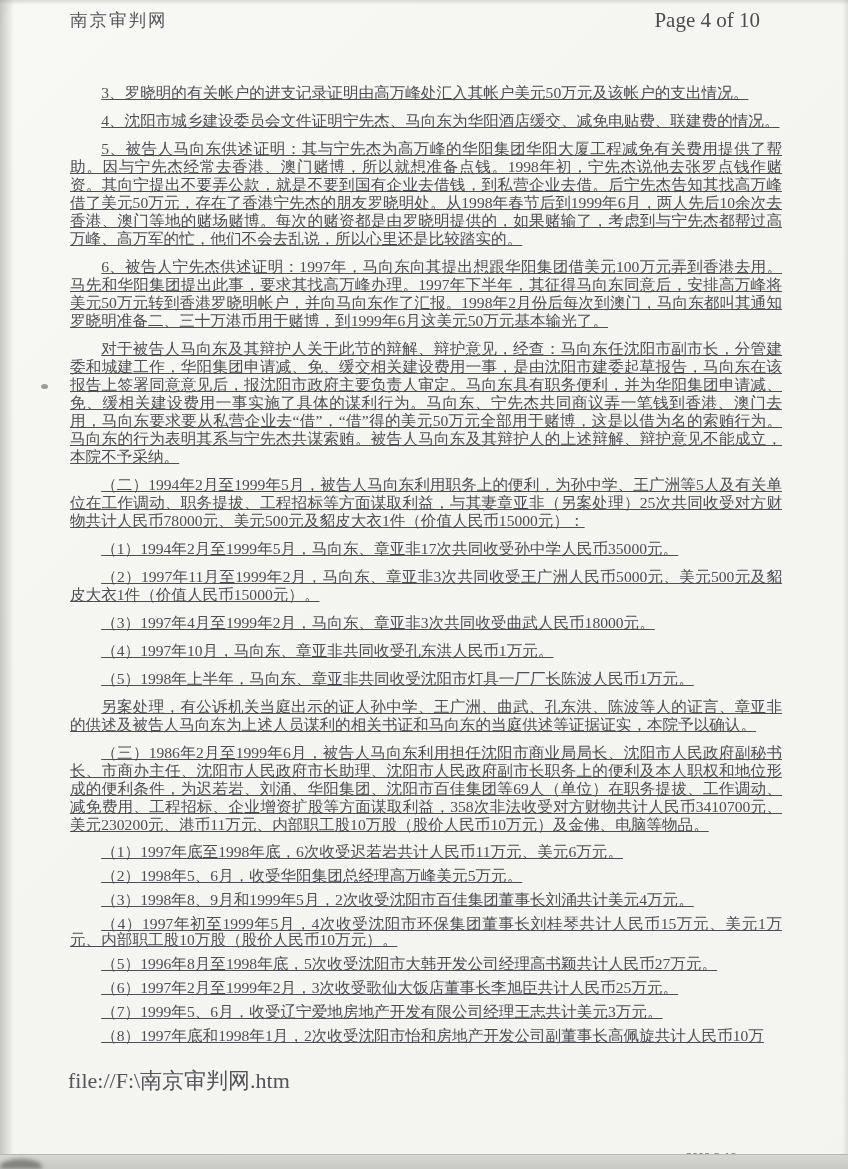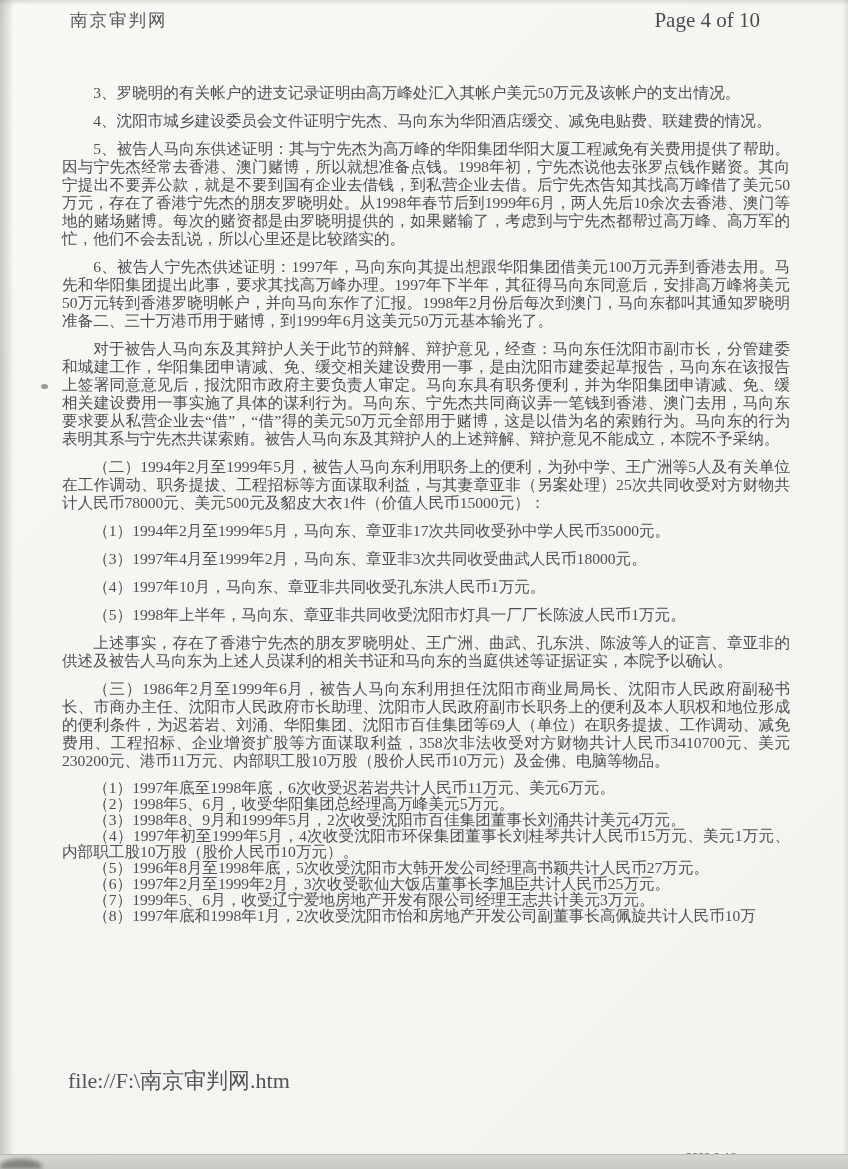--- a/index.html
+++ b/index.html
@@ -35,21 +35,21 @@
   .doc-header-right{
     position:absolute;right:88px;top:8px;
     font-size:21px;color:#4c4c50;
   }
 
   .doc-body{
     position:absolute;left:62px;top:84px;width:728px;
     font-size:15.6px;line-height:18px;color:#4e4e54;
     text-align:justify;
   }
-  .doc-body p{margin:0;text-indent:2em;}
+  .doc-body p{margin:8px;text-indent:2em;text-decoration:underline;}
   .doc-body p.para{margin-top:10px;}
   .doc-body p.first{margin-top:0;}
   .doc-body p.tight{margin-top:0;line-height:16px;}
   .doc-body p.tight-first{margin-top:10px;line-height:16px;}
 
   .doc-footer-left{
     position:absolute;left:68px;top:1066px;
     font-size:22px;color:#53535a;
   }
   .doc-footer-right{
@@ -72,24 +72,25 @@
   <div class="scan-speck"></div>
 
   <main class="doc-body">
     <p class="para first">3、罗晓明的有关帐户的进支记录证明由高万峰处汇入其帐户美元50万元及该帐户的支出情况。</p>
     <p class="para">4、沈阳市城乡建设委员会文件证明宁先杰、马向东为华阳酒店缓交、减免电贴费、联建费的情况。</p>
     <p class="para">5、被告人马向东供述证明：其与宁先杰为高万峰的华阳集团华阳大厦工程减免有关费用提供了帮助。因与宁先杰经常去香港、澳门赌博，所以就想准备点钱。1998年初，宁先杰说他去张罗点钱作赌资。其向宁提出不要弄公款，就是不要到国有企业去借钱，到私营企业去借。后宁先杰告知其找高万峰借了美元50万元，存在了香港宁先杰的朋友罗晓明处。从1998年春节后到1999年6月，两人先后10余次去香港、澳门等地的赌场赌博。每次的赌资都是由罗晓明提供的，如果赌输了，考虑到与宁先杰都帮过高万峰、高万军的忙，他们不会去乱说，所以心里还是比较踏实的。</p>
     <p class="para">6、被告人宁先杰供述证明：1997年，马向东向其提出想跟华阳集团借美元100万元弄到香港去用。马先和华阳集团提出此事，要求其找高万峰办理。1997年下半年，其征得马向东同意后，安排高万峰将美元50万元转到香港罗晓明帐户，并向马向东作了汇报。1998年2月份后每次到澳门，马向东都叫其通知罗晓明准备二、三十万港币用于赌博，到1999年6月这美元50万元基本输光了。</p>
     <p class="para">对于被告人马向东及其辩护人关于此节的辩解、辩护意见，经查：马向东任沈阳市副市长，分管建委和城建工作，华阳集团申请减、免、缓交相关建设费用一事，是由沈阳市建委起草报告，马向东在该报告上签署同意意见后，报沈阳市政府主要负责人审定。马向东具有职务便利，并为华阳集团申请减、免、缓相关建设费用一事实施了具体的谋利行为。马向东、宁先杰共同商议弄一笔钱到香港、澳门去用，马向东要求要从私营企业去“借”，“借”得的美元50万元全部用于赌博，这是以借为名的索贿行为。马向东的行为表明其系与宁先杰共谋索贿。被告人马向东及其辩护人的上述辩解、辩护意见不能成立，本院不予采纳。</p>
     <p class="para">（二）1994年2月至1999年5月，被告人马向东利用职务上的便利，为孙中学、王广洲等5人及有关单位在工作调动、职务提拔、工程招标等方面谋取利益，与其妻章亚非（另案处理）25次共同收受对方财物共计人民币78000元、美元500元及貂皮大衣1件（价值人民币15000元）：</p>
     <p class="para">（1）1994年2月至1999年5月，马向东、章亚非17次共同收受孙中学人民币35000元。</p>
+    <p class="para">（2）1997年11月至1999年2月，马向东、章亚非3次共同收受王广洲人民币5000元、美元500元及貂皮大衣1件（价值人民币15000元）。</p>
     <p class="para">（3）1997年4月至1999年2月，马向东、章亚非3次共同收受曲武人民币18000元。</p>
     <p class="para">（4）1997年10月，马向东、章亚非共同收受孔东洪人民币1万元。</p>
     <p class="para">（5）1998年上半年，马向东、章亚非共同收受沈阳市灯具一厂厂长陈波人民币1万元。</p>
-    <p class="para">上述事实，存在了香港宁先杰的朋友罗晓明处、王广洲、曲武、孔东洪、陈波等人的证言、章亚非的供述及被告人马向东为上述人员谋利的相关书证和马向东的当庭供述等证据证实，本院予以确认。</p>
+    <p class="para">另案处理，有公诉机关当庭出示的证人孙中学、王广洲、曲武、孔东洪、陈波等人的证言、章亚非的供述及被告人马向东为上述人员谋利的相关书证和马向东的当庭供述等证据证实，本院予以确认。</p>
     <p class="para">（三）1986年2月至1999年6月，被告人马向东利用担任沈阳市商业局局长、沈阳市人民政府副秘书长、市商办主任、沈阳市人民政府市长助理、沈阳市人民政府副市长职务上的便利及本人职权和地位形成的便利条件，为迟若岩、刘涌、华阳集团、沈阳市百佳集团等69人（单位）在职务提拔、工作调动、减免费用、工程招标、企业增资扩股等方面谋取利益，358次非法收受对方财物共计人民币3410700元、美元230200元、港币11万元、内部职工股10万股（股价人民币10万元）及金佛、电脑等物品。</p>
     <p class="tight-first">（1）1997年底至1998年底，6次收受迟若岩共计人民币11万元、美元6万元。</p>
     <p class="tight">（2）1998年5、6月，收受华阳集团总经理高万峰美元5万元。</p>
     <p class="tight">（3）1998年8、9月和1999年5月，2次收受沈阳市百佳集团董事长刘涌共计美元4万元。</p>
     <p class="tight">（4）1997年初至1999年5月，4次收受沈阳市环保集团董事长刘桂琴共计人民币15万元、美元1万元、内部职工股10万股（股价人民币10万元）。</p>
     <p class="tight">（5）1996年8月至1998年底，5次收受沈阳市大韩开发公司经理高书颖共计人民币27万元。</p>
     <p class="tight">（6）1997年2月至1999年2月，3次收受歌仙大饭店董事长李旭臣共计人民币25万元。</p>
     <p class="tight">（7）1999年5、6月，收受辽宁爱地房地产开发有限公司经理王志共计美元3万元。</p>
     <p class="tight">（8）1997年底和1998年1月，2次收受沈阳市怡和房地产开发公司副董事长高佩旋共计人民币10万</p>
   </main>

